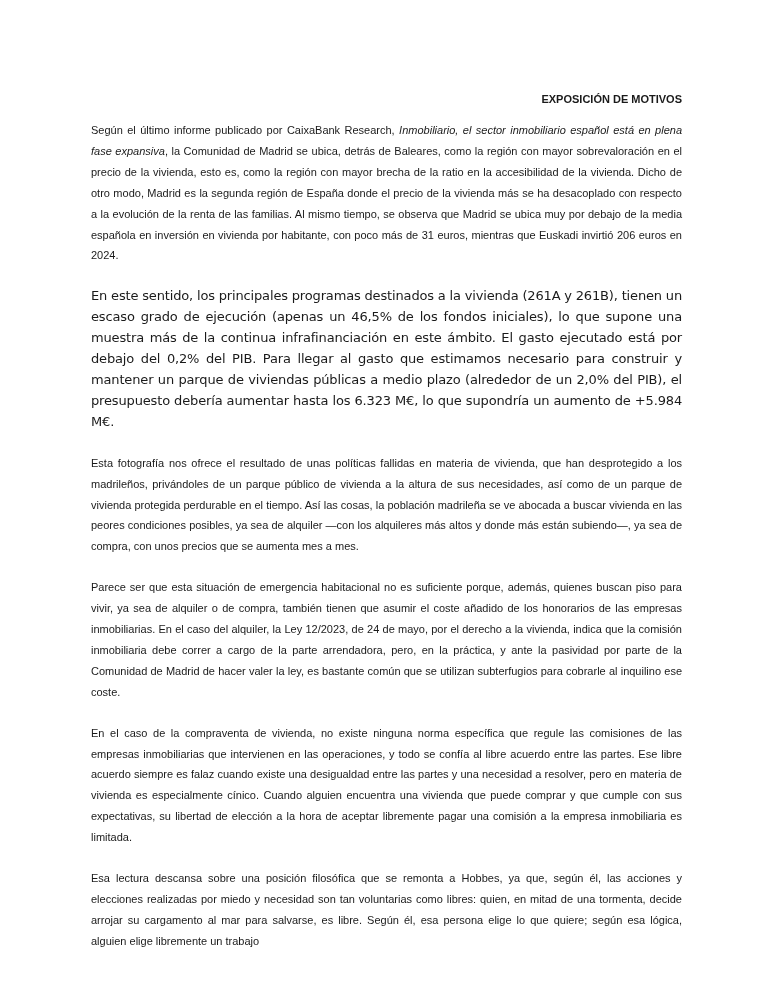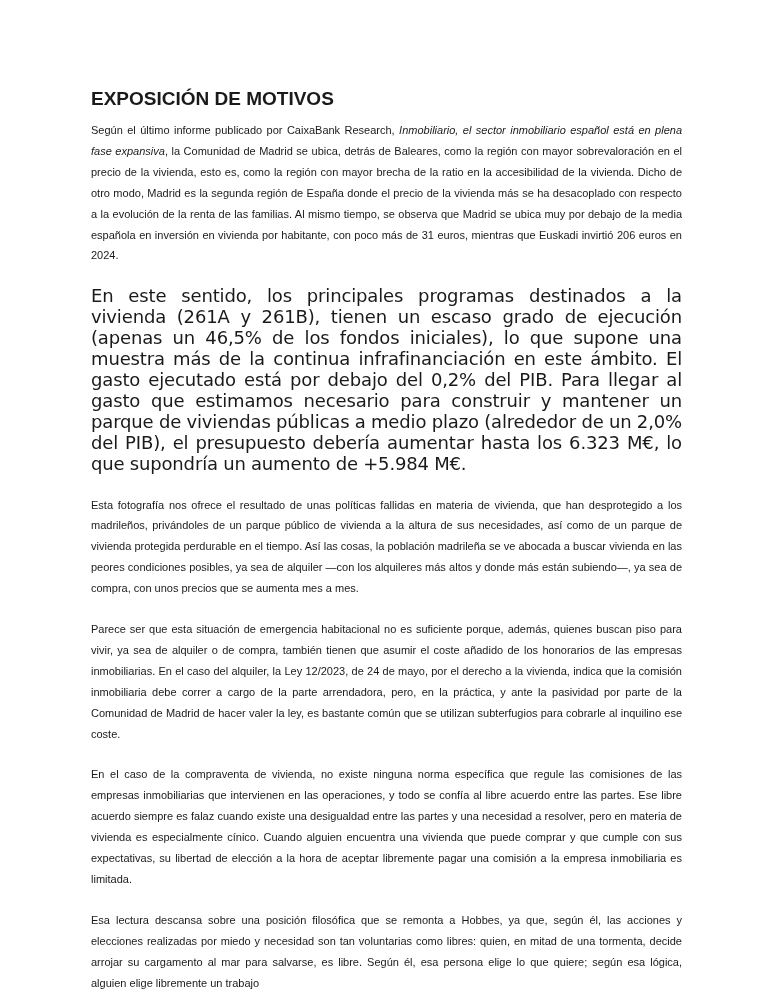--- a/index.html
+++ b/index.html
@@ -15,37 +15,37 @@
     color: #1a1a1a;
   }
   .page {
     position: absolute;
     left: 91px;
     top: 88px;
     width: 591px;
   }
   h1 {
     margin: 0 0 10px 0;
-    text-align: left;
+    text-align: right;
     font-family: "Liberation Sans", sans-serif;
     font-weight: bold;
-    font-size: 19px;
+    font-size: 11px;
     line-height: 22px;
     letter-spacing: 0;
   }
   p {
     margin: 0 0 20px 0;
     text-align: justify;
     font-family: "Liberation Sans", sans-serif;
     font-size: 11px;
     line-height: 20.9px;
   }
   p.alt {
     font-family: "DejaVu Sans", sans-serif;
-    font-size: 18px;
+    font-size: 13px;
     letter-spacing: -0.15px;
     word-spacing: -0.3px;
     line-height: 20.9px;
   }
   em { font-style: italic; }
 </style>
 </head>
 <body>
 
 <div class="page">

